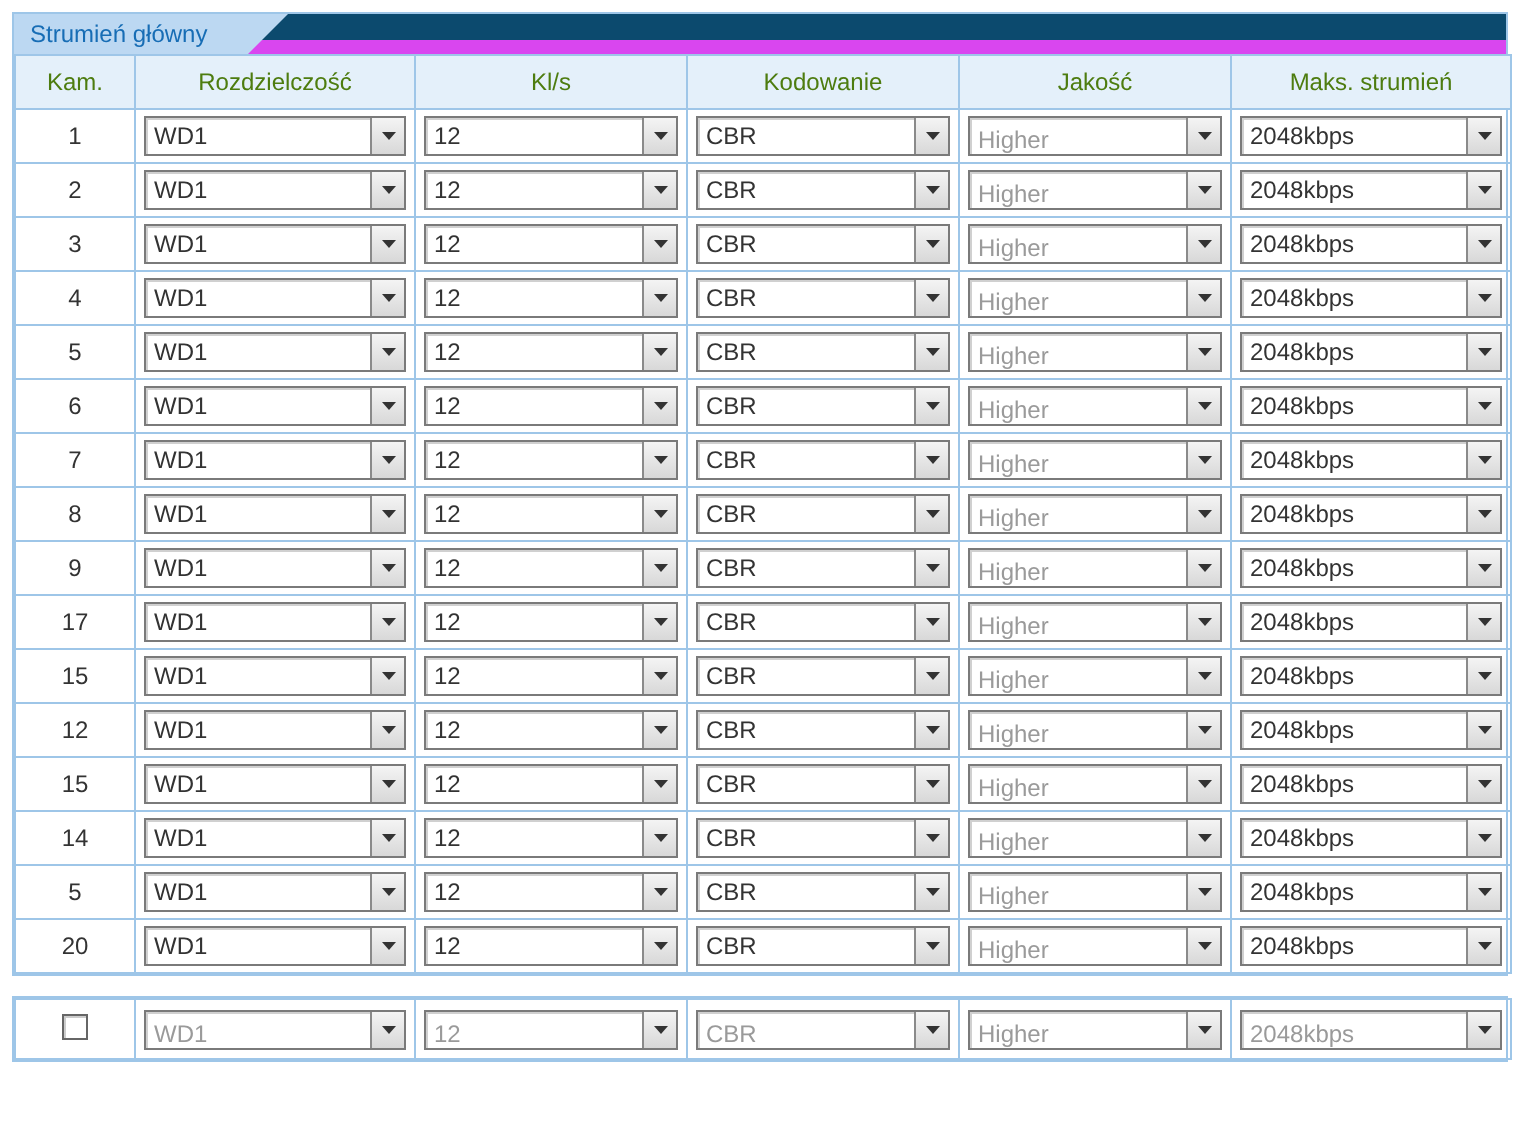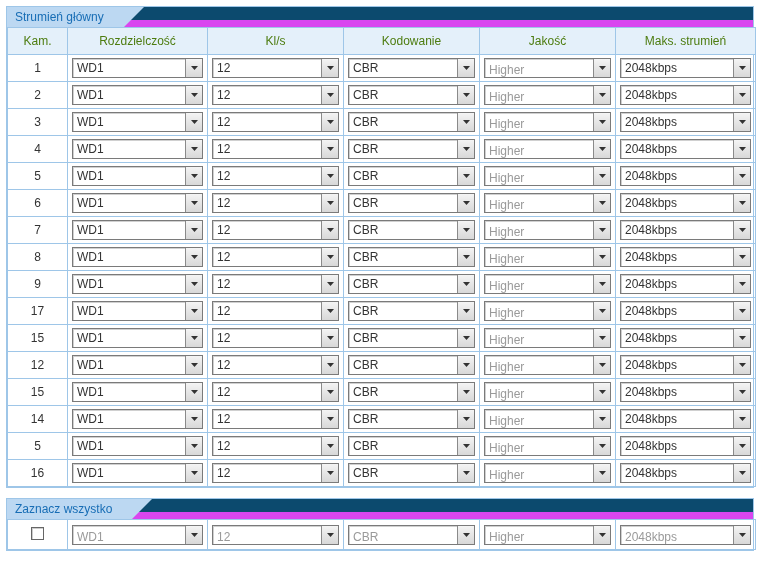--- a/index.html
+++ b/index.html
@@ -926,21 +926,21 @@
               <span class="val">2048kbps</span>
               <span class="btn">
                 <svg width="7" height="4">
                   <polygon points="0,0 7,0 3.5,4" fill="#333"></polygon>
                 </svg>
               </span>
             </div>
           </td>
         </tr>
         <tr>
-          <td>16</td>
+          <td>20</td>
           <td>
             <div class="select">
               <span class="val">WD1</span>
               <span class="btn">
                 <svg width="7" height="4">
                   <polygon points="0,0 7,0 3.5,4" fill="#333"></polygon>
                 </svg>
               </span>
             </div>
           </td>
@@ -983,25 +983,20 @@
                 </svg>
               </span>
             </div>
           </td>
         </tr>
       </tbody>
   </table>
 </div>
 
 <div class="panel">
-  <div class="panel-header">
-    <div class="tab">
-      <span>Zaznacz wszystko</span>
-    </div>
-  </div>
   <table>
     <colgroup>
       <col class="cam">
         <col class="res">
         <col class="fps">
         <col class="enc">
         <col class="qual">
         <col class="max">
     </colgroup>
     <tbody>

